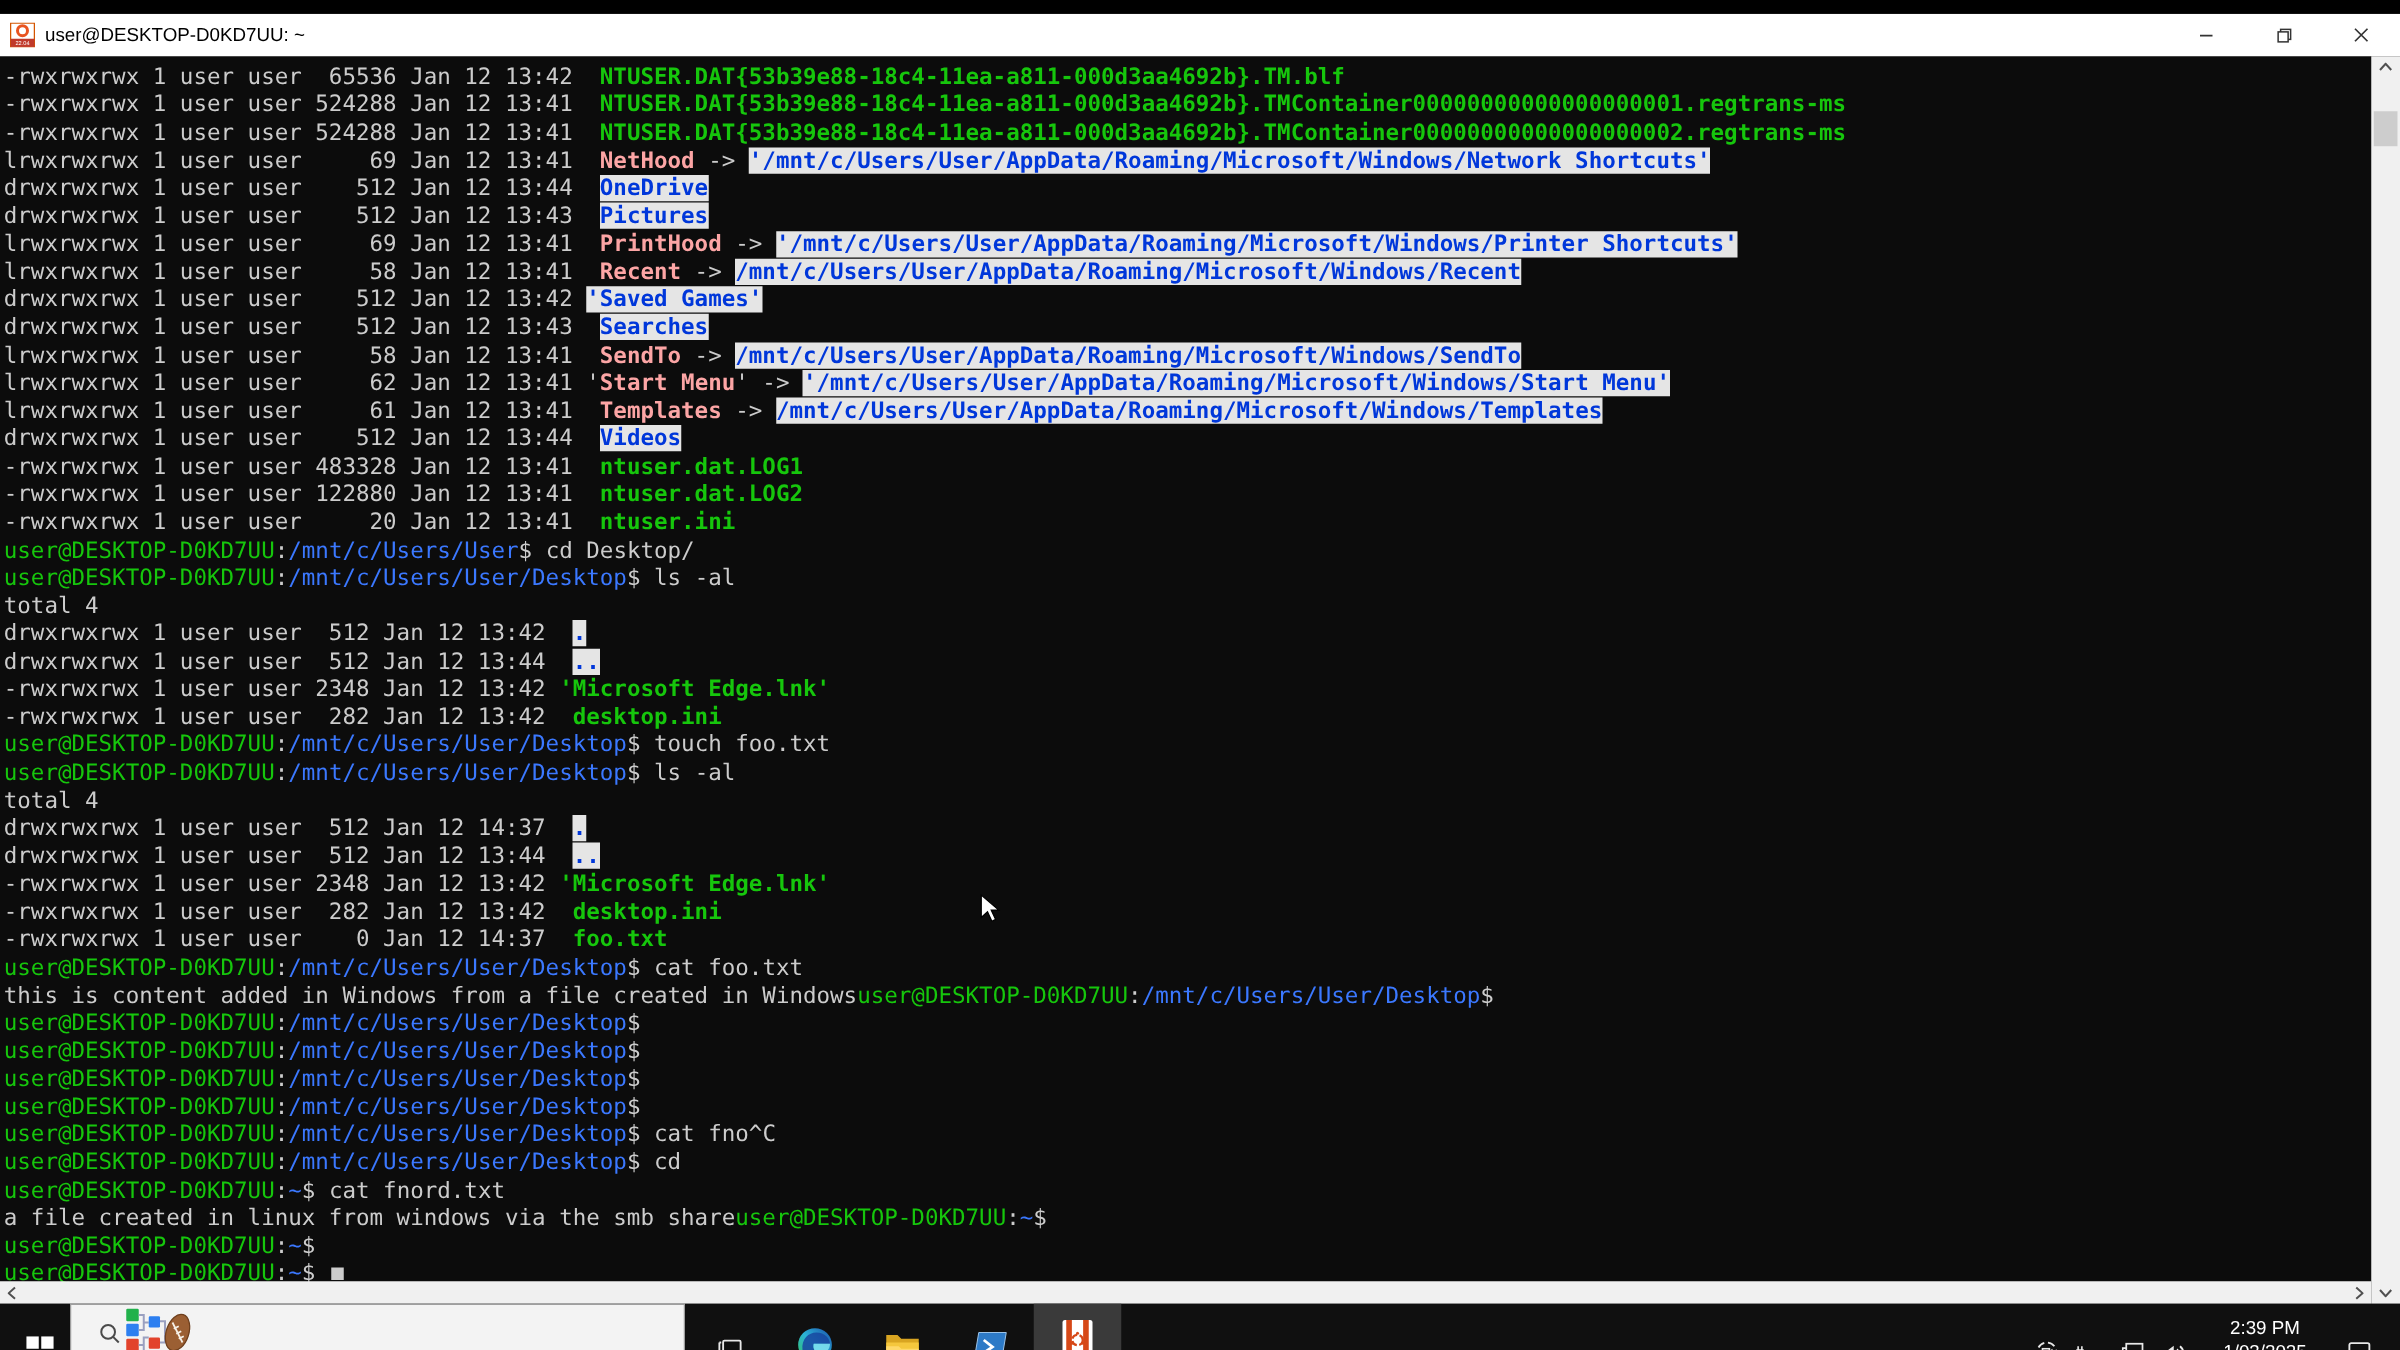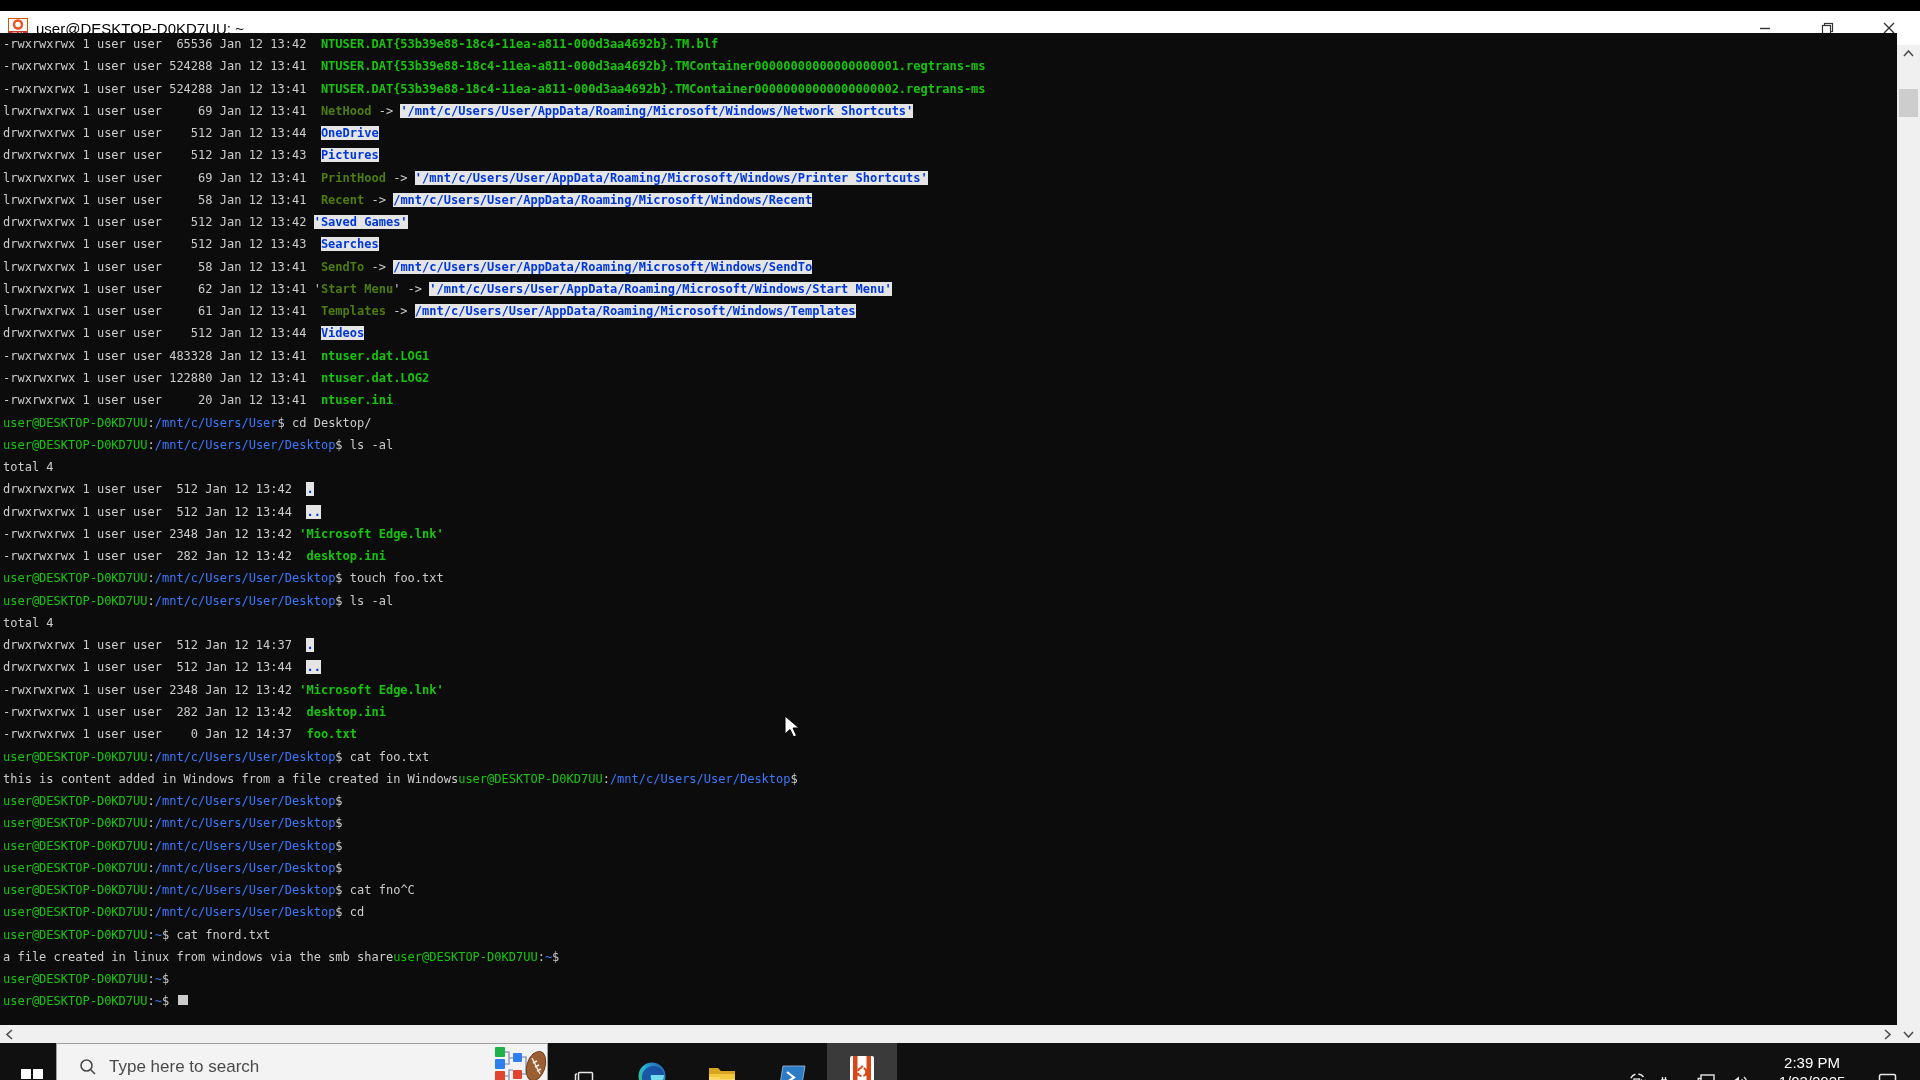--- a/index.html
+++ b/index.html
@@ -6,27 +6,27 @@
   .screen{position:relative;width:1920px;height:1080px;overflow:hidden;background:#0c0c0c;font-family:"Liberation Sans",sans-serif;margin-top:11px;}
 
   
   .titlebar{position:absolute;top:0;left:0;width:1920px;height:34px;background:#ffffff;display:flex;align-items:center;}
   .titlebar .appicon{margin-left:8px;width:20px;height:20px;}
   .titlebar .title{margin-left:8px;font-size:15px;color:#000;}
   .winbtns{position:absolute;right:0;top:0;height:34px;display:flex;}
   .winbtn{width:62px;height:34px;display:flex;align-items:center;justify-content:center;}
 
   
-  .terminal{position:absolute;top:22px;left:0;width:1897px;height:980px;background:#0c0c0c;overflow:hidden;
-            font-family:"DejaVu Sans Mono",monospace;font-size:12px;line-height:22.27px;white-space:pre;padding-left:3px;box-sizing:border-box;}
+  .terminal{position:absolute;top:40px;left:0;width:1897px;height:980px;background:#0c0c0c;overflow:hidden;
+            font-family:"DejaVu Sans Mono",monospace;font-size:18px;line-height:22.27px;white-space:pre;padding-left:3px;box-sizing:border-box;}
   .tl{height:22.27px;}
   .seg-plain{color:#cccccc;}
   .seg-user{color:#16c60c;font-weight:normal;}
   .seg-path{color:#3b78ff;font-weight:normal;}
-  .seg-link{color:#4d7c0f;font-weight:bold;}
+  .seg-link{color:#fca5a5;font-weight:bold;}
   .seg-exec{color:#16c60c;font-weight:bold;}
   .seg-hl{color:#0037da;background:#e5e5e5;font-weight:bold;}
   .seg-cursor{display:inline-block;width:10px;height:10px;background:#cccccc;vertical-align:baseline;margin-left:2px;}
 
   
   .vscroll{position:absolute;top:34px;right:0;width:23px;height:998px;background:#f0f0f0;}
   .vthumb{position:absolute;left:2px;top:44px;width:19px;height:28px;background:#cdcdcd;}
   .sarrow{position:absolute;left:0;width:23px;height:17px;display:flex;align-items:center;justify-content:center;}
   .hscroll{position:absolute;top:1014px;left:0;width:1897px;height:18px;background:#f0f0f0;display:flex;align-items:center;justify-content:space-between;}
   .hscroll svg{margin:0 6px;}
@@ -110,21 +110,20 @@
         <rect x="0" y="12" width="10" height="10" fill="#fff"></rect>
           <rect x="12" y="12" width="10" height="10" fill="#fff"></rect>
       </svg>
     </div>
 
     <div class="searchbox">
       <svg class="search-mag" width="18" height="18" viewBox="0 0 18 18">
         <circle cx="7.5" cy="7.5" r="5.5" fill="none" stroke="#4a4a4a" stroke-width="1.6"></circle>
         <line x1="11.5" y1="11.5" x2="16" y2="16" stroke="#4a4a4a" stroke-width="1.6"></line>
       </svg>
-      <input type="text" placeholder="Type here to search" style="">
       <svg width="56" height="46" viewBox="0 0 56 46">
         <path d="M52,40 Q38,34 22,44 L56,46 L56,38 Z" fill="#53b34c"></path>
         <rect x="4" y="3" width="10" height="10" fill="#21b14b" rx="1"></rect>
         <rect x="4" y="15" width="10" height="10" fill="#2d7ff0" rx="1"></rect>
         <rect x="4" y="27" width="10" height="10" fill="#e2432c" rx="1"></rect>
         <rect x="4" y="37" width="10" height="8" fill="#efa02b" rx="1"></rect>
         <path d="M14,8 h4 v6 h4 M14,20 h4 v-6 M14,32 h4 v-6 h4 M14,41 h4 v-9" fill="none" stroke="#9aa0c0" stroke-width="1.6"></path>
         <rect x="22" y="9" width="9" height="9" fill="#2d7ff0" rx="1"></rect>
         <rect x="22" y="26" width="9" height="9" fill="#e2432c" rx="1"></rect>
         <path d="M31,13 h4 v9 h4 M31,30 h4 v-8" fill="none" stroke="#9aa0c0" stroke-width="1.6"></path>

